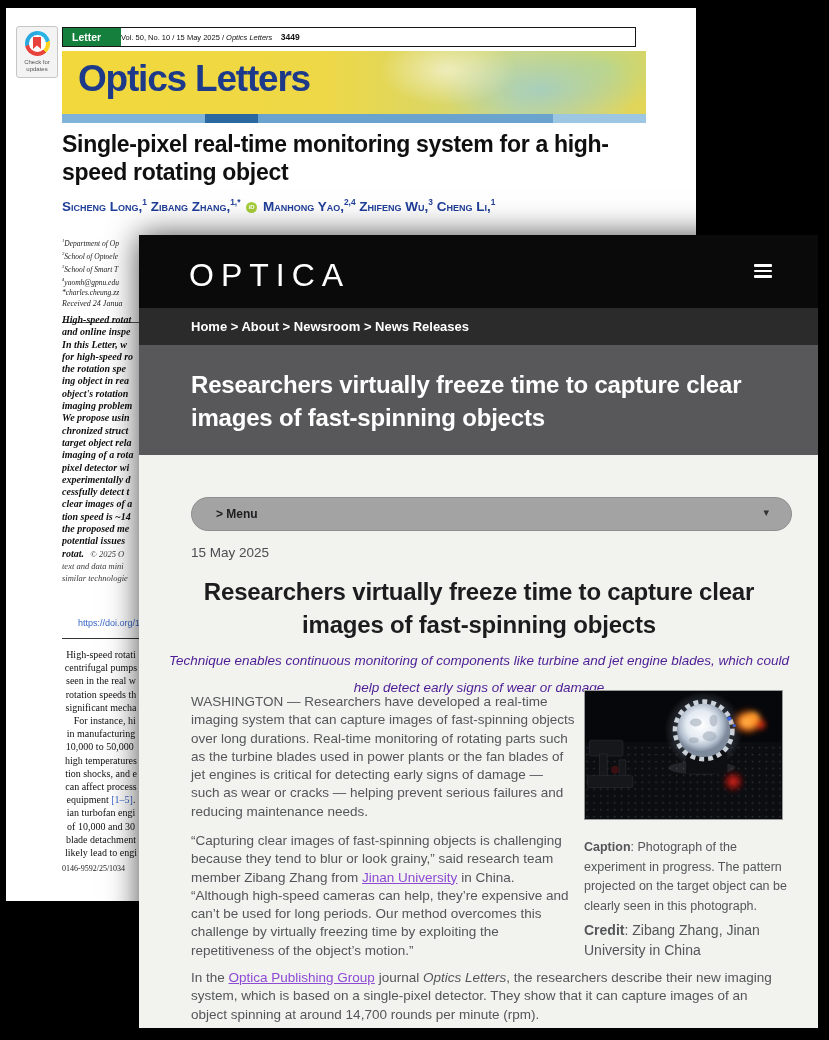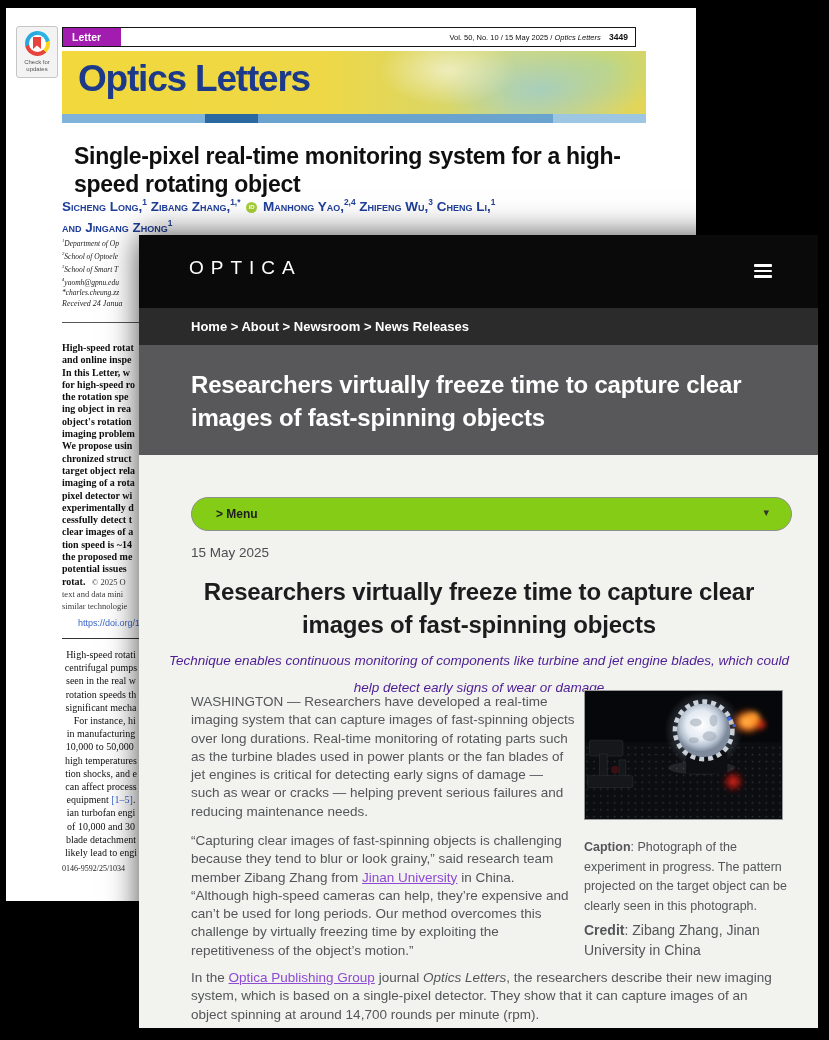--- a/index.html
+++ b/index.html
@@ -13,73 +13,73 @@
          border:1px solid #c6c6c6;border-radius:3px;text-align:center;padding-top:4px;cursor:pointer;}
   .badge-ring{position:relative;width:25px;height:25px;margin:0 auto;border-radius:50%;
          background:conic-gradient(#2bb3e6 0 22%,#ffd21e 22% 38%,#e8423c 38% 72%,#29a8df 72% 100%);}
   .badge-ring::after{content:'';position:absolute;inset:4px;background:#fff;border-radius:50%;}
   .badge-bookmark{position:absolute;left:50%;top:6px;width:8px;height:12px;transform:translateX(-50%);
          background:#e8423c;clip-path:polygon(0 0,100% 0,100% 100%,50% 70%,0 100%);z-index:2;}
   .badge-text{font-size:6px;color:#555;line-height:7px;margin-top:3px;}
 
   .jstrip{position:absolute;left:56px;top:19px;width:574px;height:20px;border:1.5px solid #161616;
           display:flex;align-items:stretch;background:#fff;}
-  .jlabel{width:58px;background:#a21caf;color:#fff;font-weight:bold;font-size:10.5px;
+  .jlabel{width:58px;background:#15803d;color:#fff;font-weight:bold;font-size:10.5px;
           display:flex;align-items:center;padding-left:9px;}
-  .jvol{flex:1;text-align:right;font-size:7.5px;color:#111;align-self:center;padding-right:7px;white-space:pre;}
+  .jvol{flex:1;text-align:left;font-size:7.5px;color:#111;align-self:center;padding-right:7px;white-space:pre;}
   .jvol .seg-i{font-style:italic;}
   .jvol .seg-b{font-weight:bold;font-size:8.5px;}
 
   .jbanner{position:absolute;left:56px;top:43px;width:584px;height:63px;
      background:
        radial-gradient(95px 50px at 66% 30%, rgba(255,255,255,.55), rgba(255,255,255,0) 72%),
        radial-gradient(130px 62px at 82% 62%, rgba(140,200,228,.6), rgba(140,200,228,0) 75%),
        radial-gradient(110px 58px at 93% 25%, rgba(165,215,160,.55), rgba(165,215,160,0) 72%),
        linear-gradient(90deg,#f2d83b,#eed847 45%,#ddd660 62%,#cdd987 78%,#e3d556 100%);}
   .jlogo{position:absolute;left:16px;top:7px;font-size:37px;font-weight:bold;color:#1d3a8a;letter-spacing:-1.2px;}
   .jbanner-strip{position:absolute;left:56px;top:106px;width:584px;height:9px;
      background:linear-gradient(90deg,#7fb3d9 0 24.5%,#2c68a0 24.5% 33.5%,#6ba3cf 33.5% 84%,#9dc6e3 84% 100%);}
 
-  .ptitle{position:absolute;left:56px;top:122px;width:584px;margin:12px;font-size:23px;line-height:28px;
+  .ptitle{position:absolute;left:56px;top:122px;width:584px;margin:0;font-size:23px;line-height:28px;
           color:#0f0f0f;letter-spacing:-.3px;font-weight:bold;}
   .pauthors{position:absolute;left:56px;top:186px;width:584px;font-variant:small-caps;font-weight:bold;
           color:#1f3e99;font-size:13.5px;line-height:17px;}
   sup{font-size:62%;}
   .clipcol{width:78px;overflow:hidden;}
   .tline{white-space:pre;}
   .paffil{position:absolute;left:56px;top:228px;font:italic 7.5px/10.5px "Liberation Serif",serif;color:#222;}
   .preceived{position:absolute;left:56px;top:291px;font:italic 8px "Liberation Serif",serif;color:#222;white-space:pre;}
   .prule{position:absolute;left:56px;top:314px;width:78px;border:none;border-top:1px solid #555;margin:0;}
-  .pabstract{position:absolute;left:56px;top:334px;font-family:"Liberation Serif",serif;font-weight:bold;color:#0f0f0f;}
+  .pabstract{position:absolute;left:56px;top:306px;font-family:"Liberation Serif",serif;font-weight:bold;color:#0f0f0f;font-style:italic;}
   .pabstract .tline{font-size:10px;line-height:12.3px;}
   .seg-lic{font-weight:normal;font-size:8.5px;color:#3a3a3a;}
   .pdoi{position:absolute;left:72px;top:610px;font-size:9px;color:#3a66c9;text-decoration:none;
         white-space:pre;display:block;width:78px;overflow:hidden;cursor:pointer;}
   .prule2{top:630px;border-top-color:#333;}
   .pbody{position:absolute;left:56px;top:640px;font-family:"Liberation Serif",serif;color:#0f0f0f;}
   .pbody .tline{font-size:10px;line-height:13.2px;text-align:center;}
   .seg-ref{color:#3a66c9;}
   .pfooter{position:absolute;left:56px;top:856px;font-size:8px;color:#222;font-family:"Liberation Serif",serif;white-space:pre;}
 
   
   .site{position:absolute;left:139px;top:235px;width:679px;height:793px;background:#f2f2ef;
         box-shadow:0 0 30px rgba(0,0,0,.7);}
   .site-header{position:absolute;left:0;top:0;width:100%;height:73px;background:#0a0a0a;}
-  .site-logo{position:absolute;left:50px;top:22px;color:#fff;font-size:19px;letter-spacing:7px;
+  .site-logo{position:absolute;left:50px;top:22px;color:#fff;font-size:32px;letter-spacing:7px;
         font-weight:400;cursor:pointer;}
   .hamburger{position:absolute;right:46px;top:29px;width:18px;cursor:pointer;}
   .hamburger span{display:block;height:2.5px;background:#fff;margin-bottom:3px;border-radius:1px;}
   .crumbs{position:absolute;left:0;top:73px;width:100%;height:37px;background:#2b2b2b;color:#fff;
         font-size:13px;font-weight:bold;line-height:37px;padding-left:52px;cursor:pointer;}
   .hero{position:absolute;left:0;top:110px;width:100%;height:110px;background:#58585a;}
   .hero h2{margin:0;padding:23px 40px 0 52px;color:#fff;font-size:24px;line-height:33px;
         letter-spacing:-.2px;font-weight:bold;}
   .content{position:absolute;left:0;top:220px;width:100%;height:573px;}
   .menu-pill{position:absolute;left:52px;top:42px;width:601px;height:34px;border:1px solid #8f8f8f;
-        border-radius:17px;background:#84cc16;cursor:pointer;}
+        border-radius:17px;background:#a3a3a3;cursor:pointer;}
   .menu-label{position:absolute;left:24px;top:9px;font-size:12px;font-weight:bold;color:#1d1d1f;}
   .menu-caret{position:absolute;right:22px;top:8px;font-size:11px;color:#333;}
   .date{position:absolute;left:52px;top:90px;font-size:13.5px;color:#4b4d50;}
   .atitle{position:absolute;left:30px;top:120px;width:620px;margin:0;text-align:center;font-size:24px;
         line-height:33px;color:#1c1c1e;letter-spacing:-.2px;font-weight:bold;}
   .asub{position:absolute;left:20px;top:192px;width:640px;margin:0;text-align:center;font-style:italic;
         font-size:13.5px;line-height:27px;color:#4c1d95;}
   .para{font-size:13.5px;line-height:18.3px;color:#54565a;margin:0;position:absolute;left:52px;width:384px;}
   .p1{top:238px;}
   .p2{top:377px;}
@@ -121,21 +121,20 @@
 
     <div class="jbanner">
       <div class="jlogo">Optics Letters</div>
     </div>
     <div class="jbanner-strip"></div>
 
     <h1 class="ptitle">Single-pixel real-time monitoring system for a high-speed rotating object</h1>
 
     <div class="pauthors">
       <div><span>Sicheng Long,</span><sup>1</sup><span> Zibang Zhang,</span><sup>1,*</sup><span> </span><span class="seg-orcid">iD</span><span> Manhong Yao,</span><sup>2,4</sup><span> Zhifeng Wu,</span><sup>3</sup><span> Cheng Li,</span><sup>1</sup></div>
-      <div><span>and Jingang Zhong</span><sup>1</sup></div>
     </div>
 
     <div class="paffil clipcol">
         <div class="tline"><sup>1</sup><span>Department of Op</span></div>
         <div class="tline"><sup>2</sup><span>School of Optoele</span></div>
         <div class="tline"><sup>3</sup><span>School of Smart T</span></div>
         <div class="tline"><sup>4</sup><span>yaomh@gpnu.edu</span></div>
         <div class="tline"><span>*charles.cheung.zz</span></div>
       </div>
     <div class="preceived clipcol">Received 24 Janua</div>

